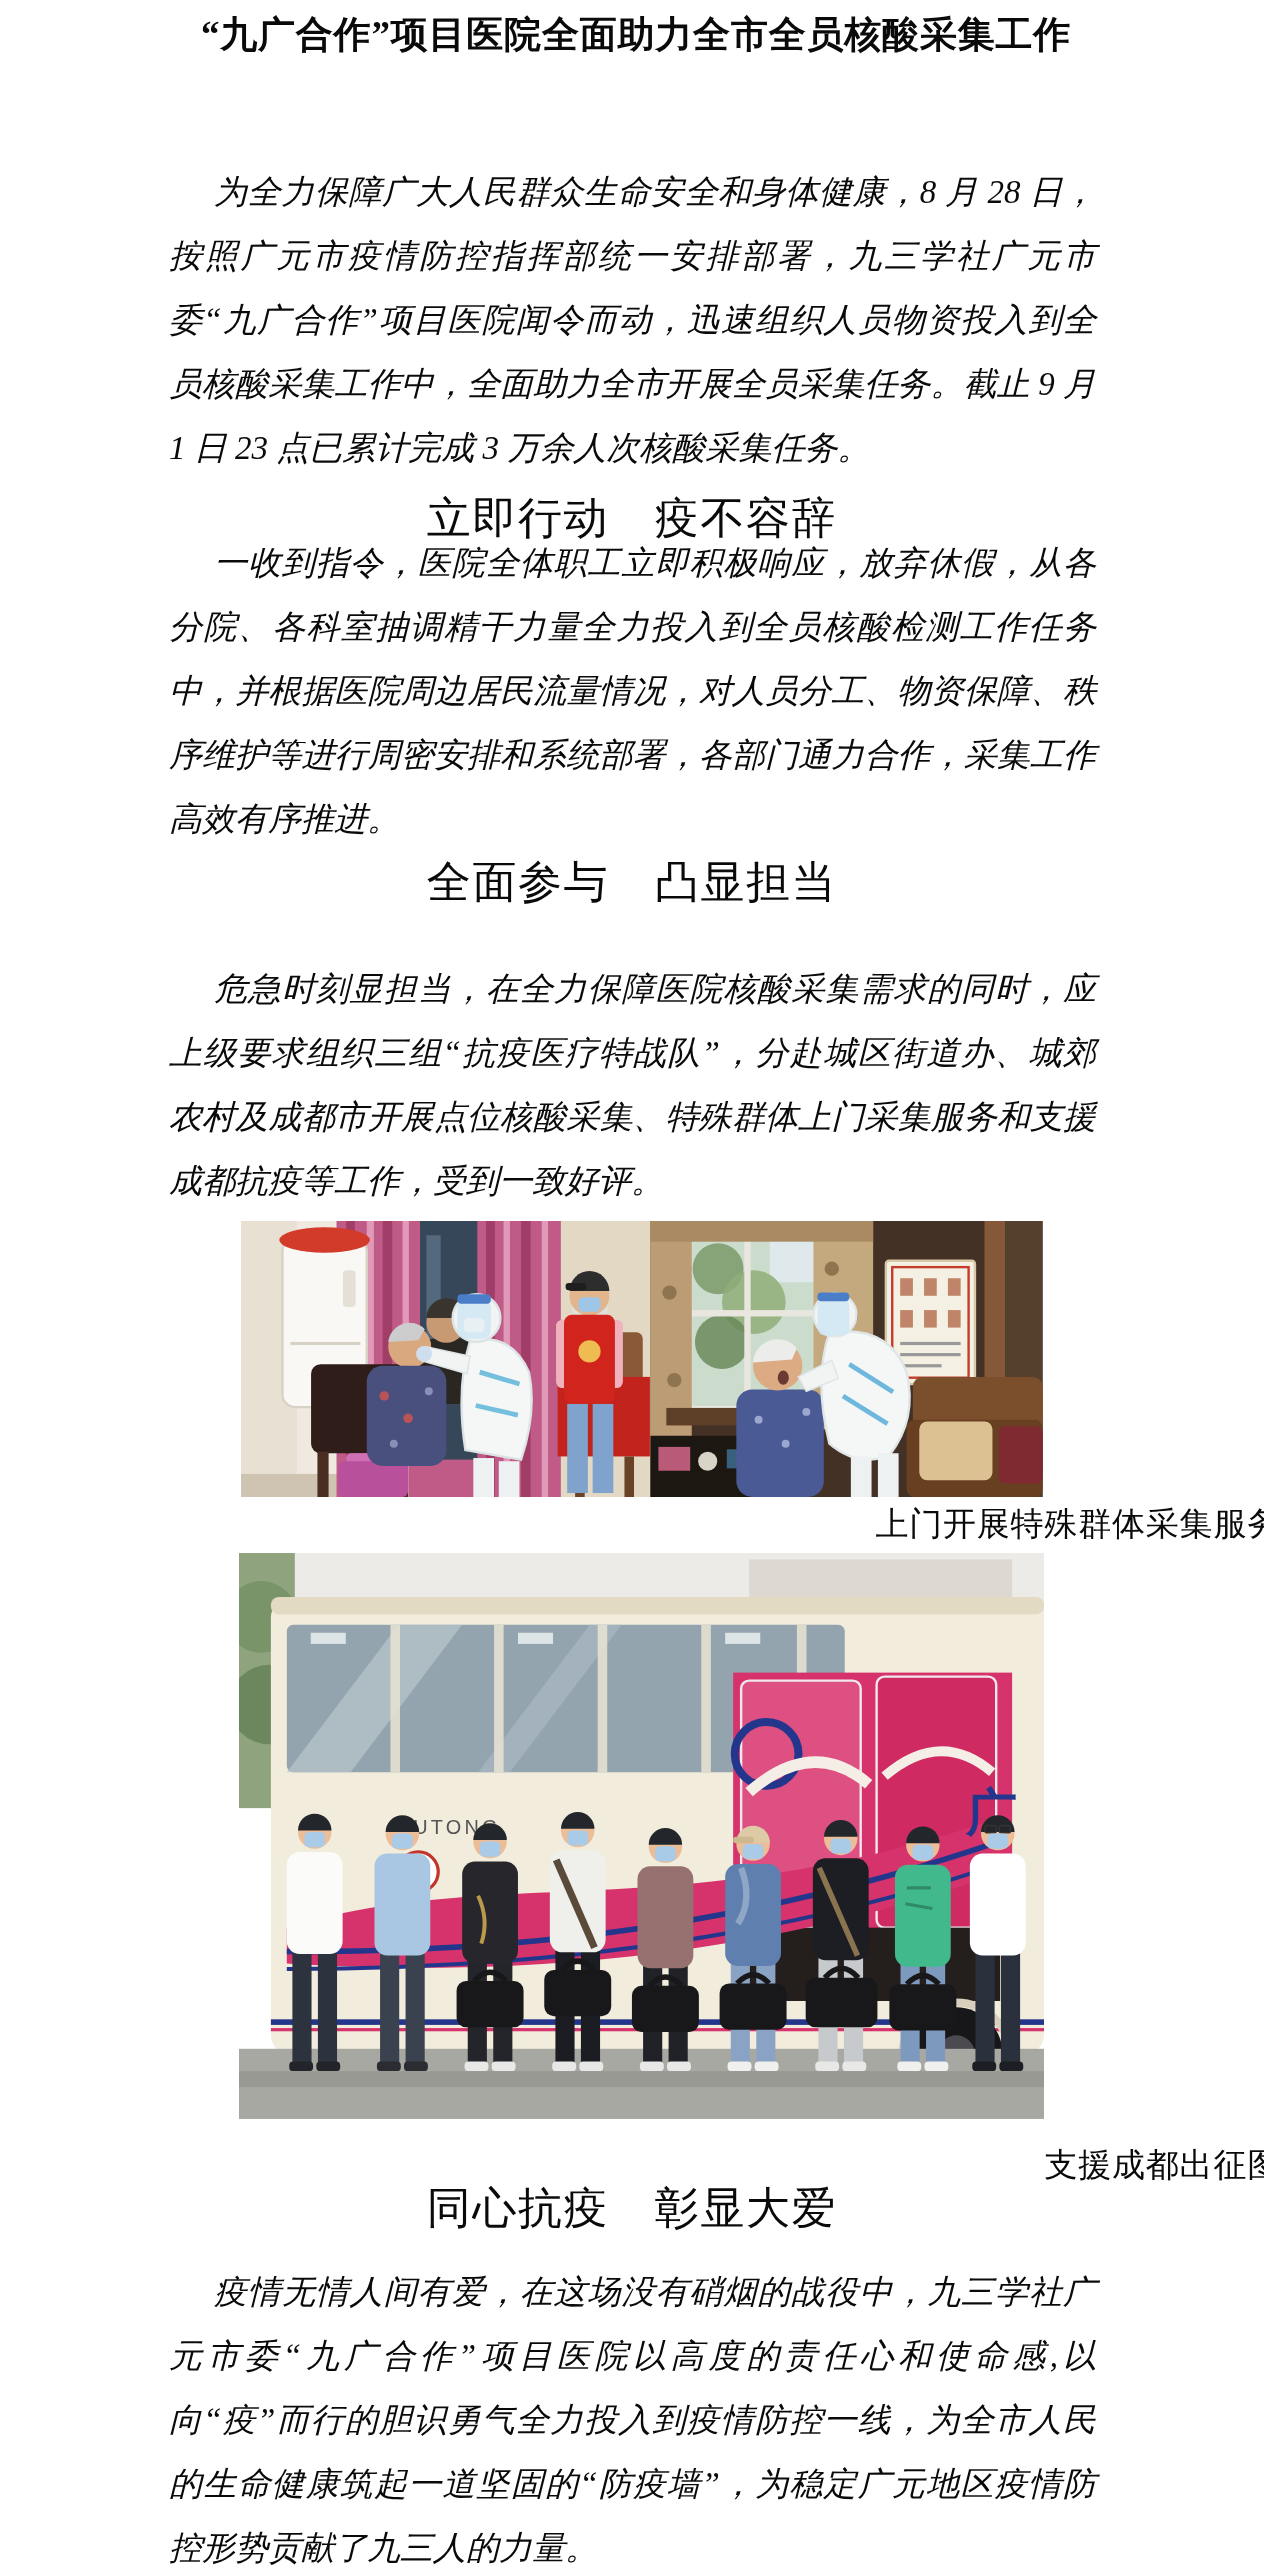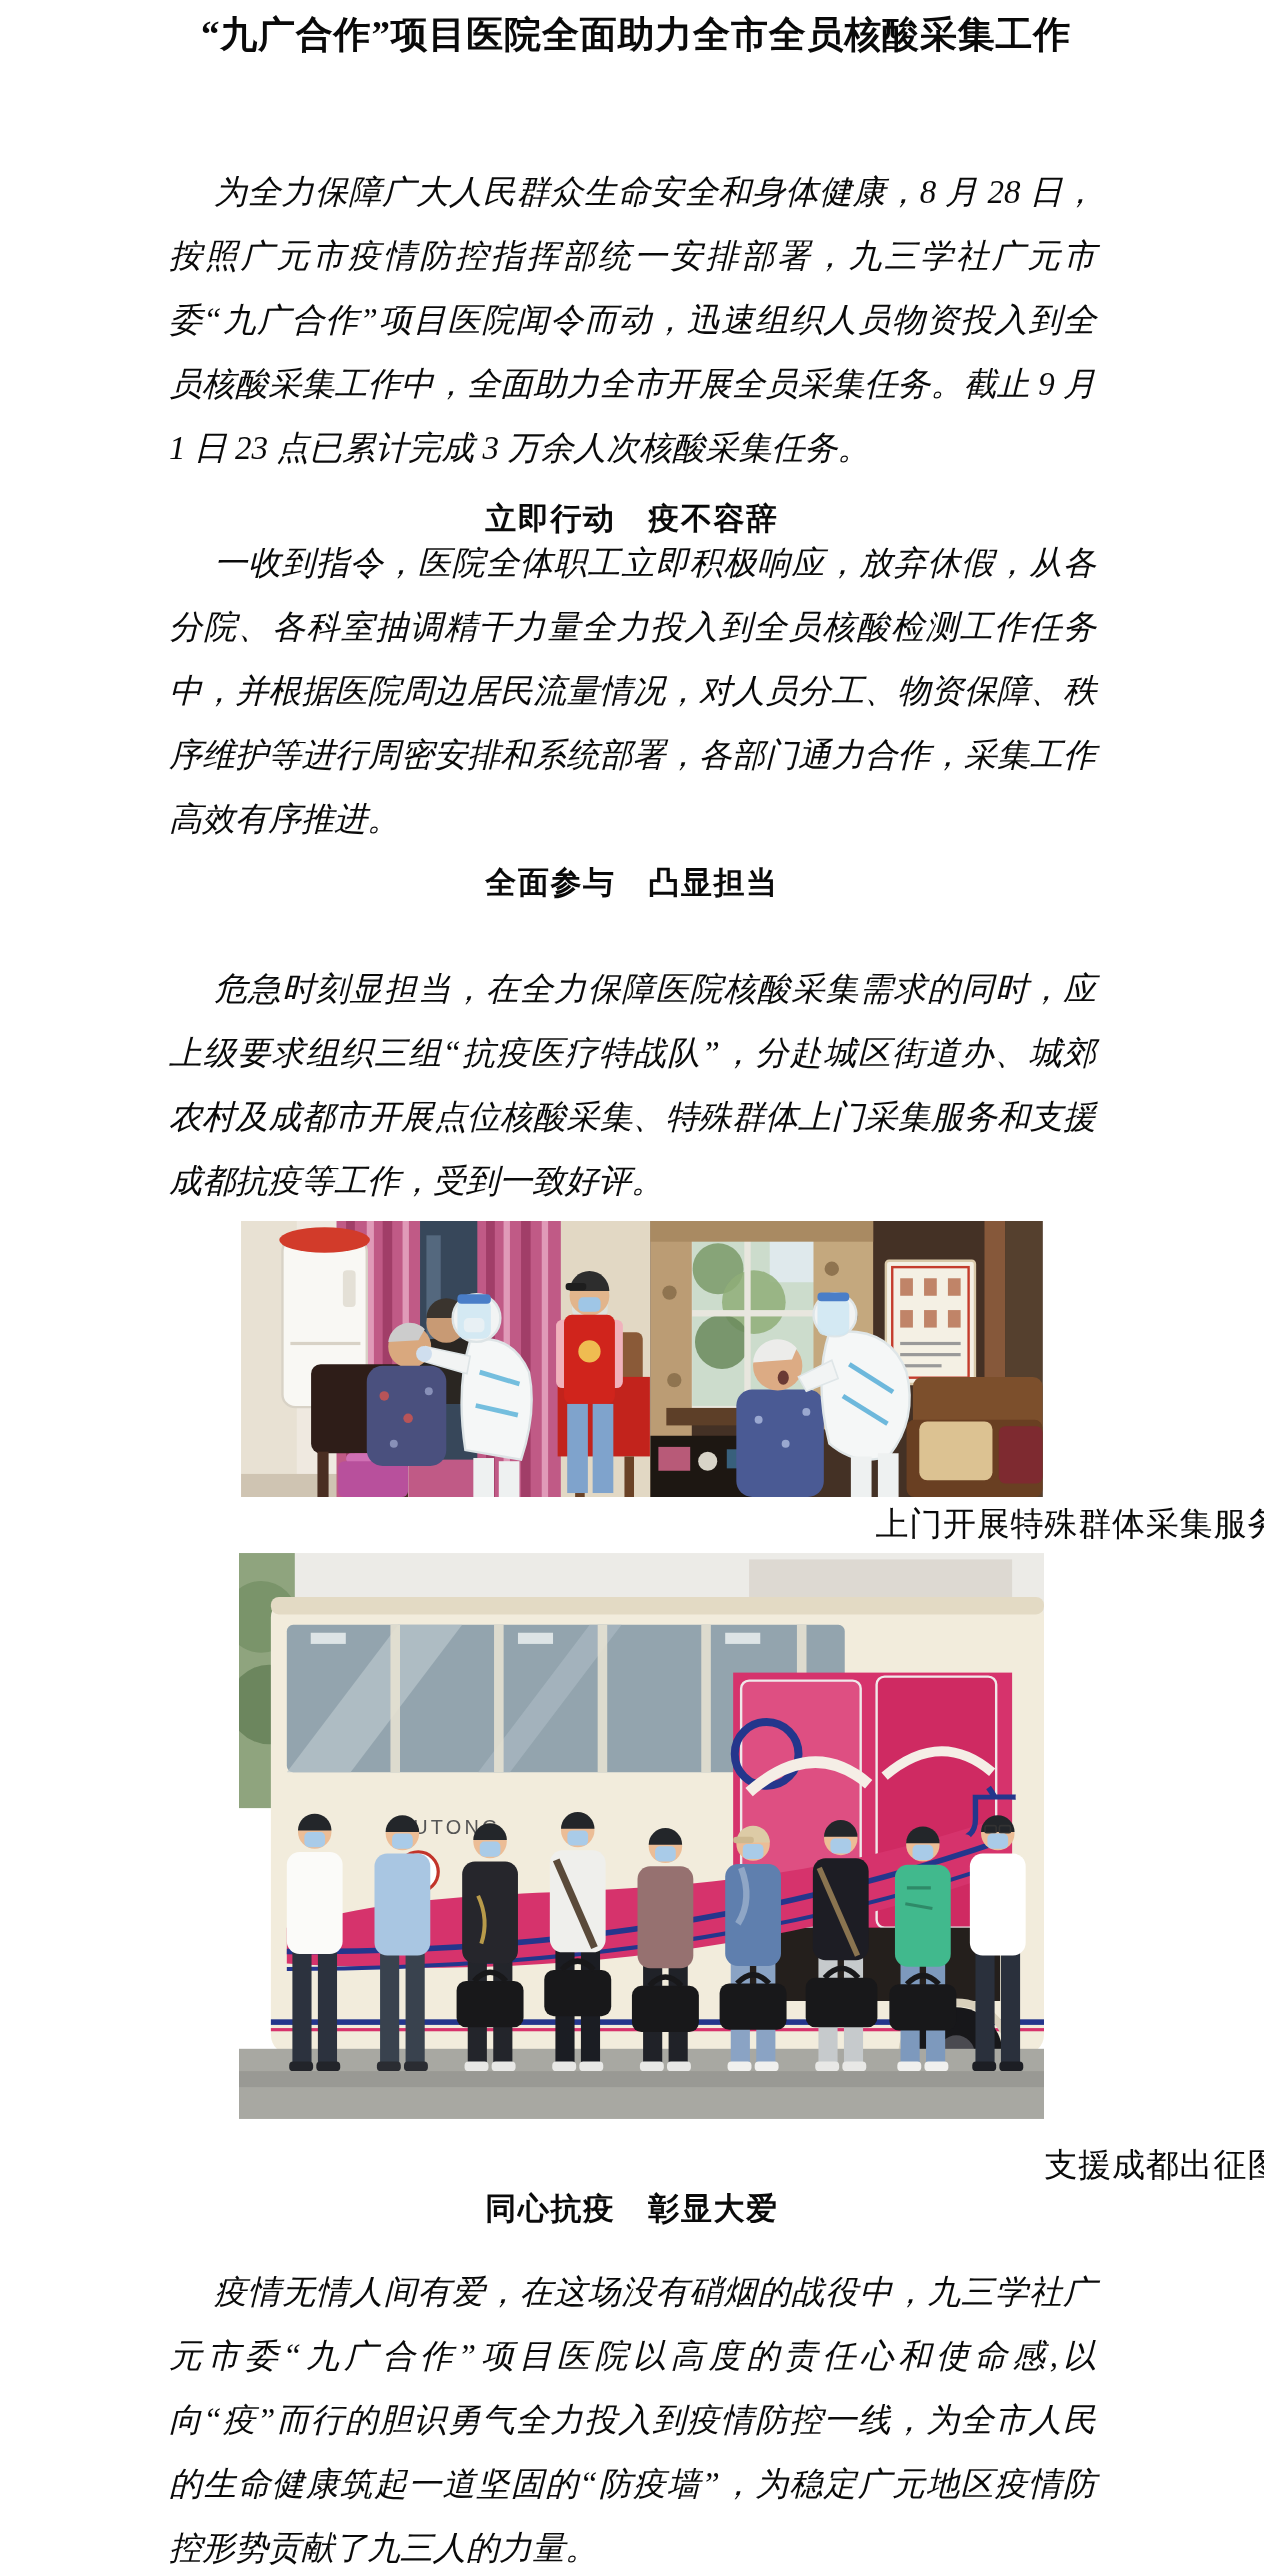--- a/index.html
+++ b/index.html
@@ -35,22 +35,22 @@
   }
   .p1{top:160px;}
   .p2{top:531px;}
   .p3{top:957px;}
   .p4{top:2260px;}
   .sec-heading{
     position:absolute;
     left:0; width:1264px;
     margin:0;
     text-align:center;
-    font-size:31px;
-    font-weight:bold;
+    font-size:44px;
+    font-weight:normal;
     line-height:64px;
     letter-spacing:1.6px;
   }
   .h1{top:487px;}
   .h2{top:851px;}
   .h3{top:2186px; line-height:46px;}
   .caption{
     position:absolute;
     left:17px; width:1264px;
     text-align:right;

